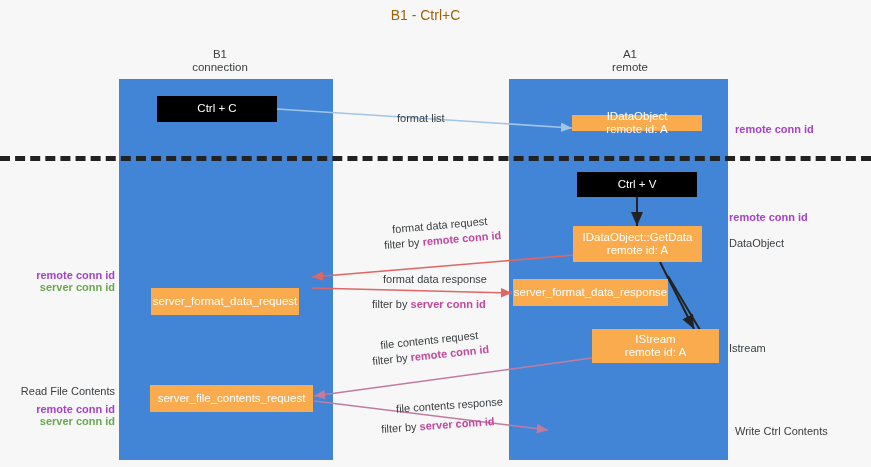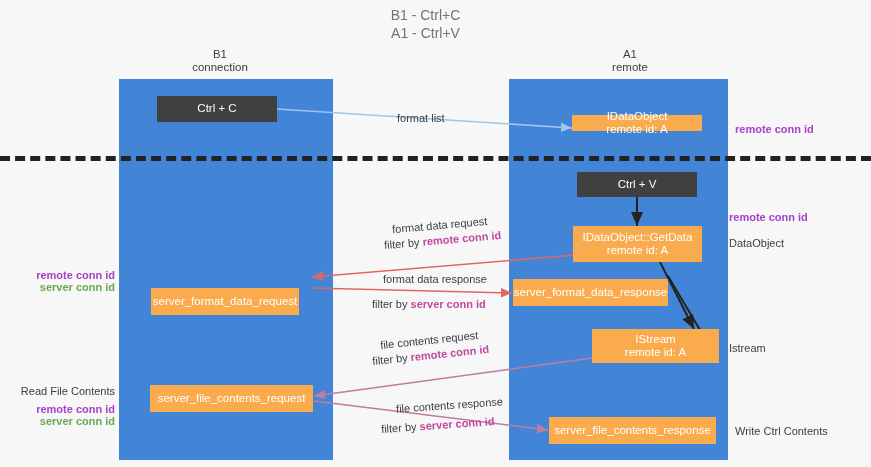--- a/index.html
+++ b/index.html
@@ -14,42 +14,41 @@
   #stage{position:absolute;left:0;top:0;width:871px;height:467px;}
   svg#wires{position:absolute;left:0;top:0;width:871px;height:467px;pointer-events:none;}
 
   .lane{position:absolute;background:#4285d6;}
   .lane-hdr{position:absolute;text-align:center;font-size:11.5px;line-height:13px;color:#3c4043;}
 
   .box{position:absolute;box-sizing:border-box;display:flex;flex-direction:column;
        align-items:center;justify-content:center;text-align:center;
        font-size:11.5px;line-height:13.5px;color:#ffffff;}
   .box.orange{background:#f9ab4d;}
-  .box.green{background:#404040;color:#ffffff;}
+  .box.green{background:#000000;color:#ffffff;}
 
   .lbl{position:absolute;font-size:11px;line-height:13px;white-space:nowrap;color:#3c4043;}
   .lbl.purple{color:#a642c8;font-weight:bold;}
   .lbl.green{color:#6aa84f;font-weight:bold;}
   .lbl.right{text-align:right;}
   .lbl .pk{color:#c2489e;font-weight:bold;}
 
   .title{position:absolute;left:0;top:6px;width:851px;text-align:center;
-         font-size:14px;line-height:18px;color:#737373;}
+         font-size:14px;line-height:18px;color:#a16207;}
 
   .dashline{position:absolute;left:0;top:156px;width:871px;height:0;
             border-top:5px dashed #222;}
 </style>
 </head>
 <body>
 
 <div id="stage">
 
   <div class="title">
     <div>B1 - Ctrl+C</div>
-    <div>A1 - Ctrl+V</div>
   </div>
 
   <div class="lane-hdr" style="left:140px;top:48px;width:160px;">
     <div>B1</div>
     <div>connection</div>
   </div>
   <div class="lane-hdr" style="left:540px;top:48px;width:180px;">
     <div>A1</div>
     <div>remote</div>
   </div>
@@ -120,23 +119,20 @@
 
   <div class="box orange" style="left:592px;top:329px;width:127px;height:34px;">
     <div>IStream</div>
     <div>remote id: A</div>
   </div>
 
   <div class="box orange" style="left:150px;top:385px;width:163px;height:27px;">
     <div>server_file_contents_request</div>
   </div>
 
-  <div class="box orange" style="left:549px;top:417px;width:167px;height:27px;">
-    <div>server_file_contents_response</div>
-  </div>
 
   <div class="lbl" style="left:397px;top:112px;">format list</div>
 
   <div class="lbl" style="left:392px;top:219px;transform:rotate(-5deg);">format data request</div>
   <div class="lbl" style="left:384px;top:234px;transform:rotate(-5deg);">
     <span>filter by </span><span class="pk">remote conn id</span>
   </div>
 
   <div class="lbl" style="left:383px;top:273px;">format data response</div>
   <div class="lbl" style="left:372px;top:298px;">

